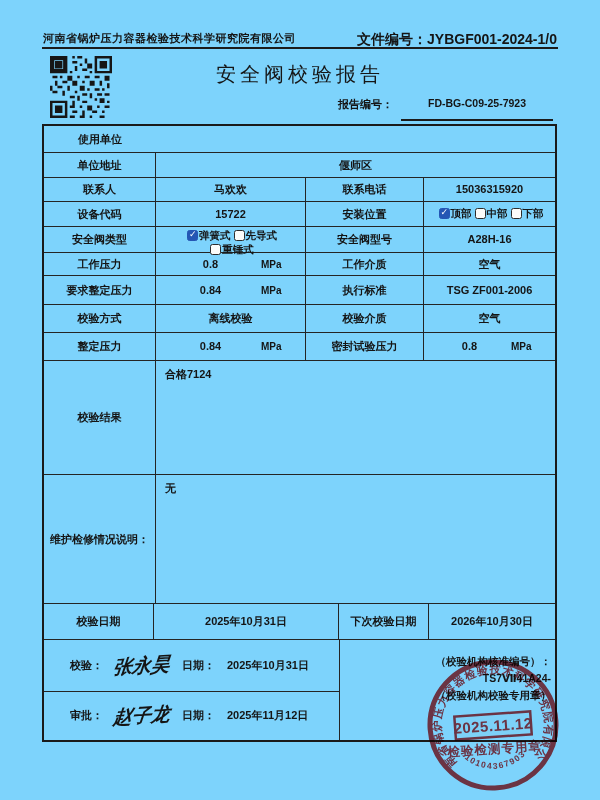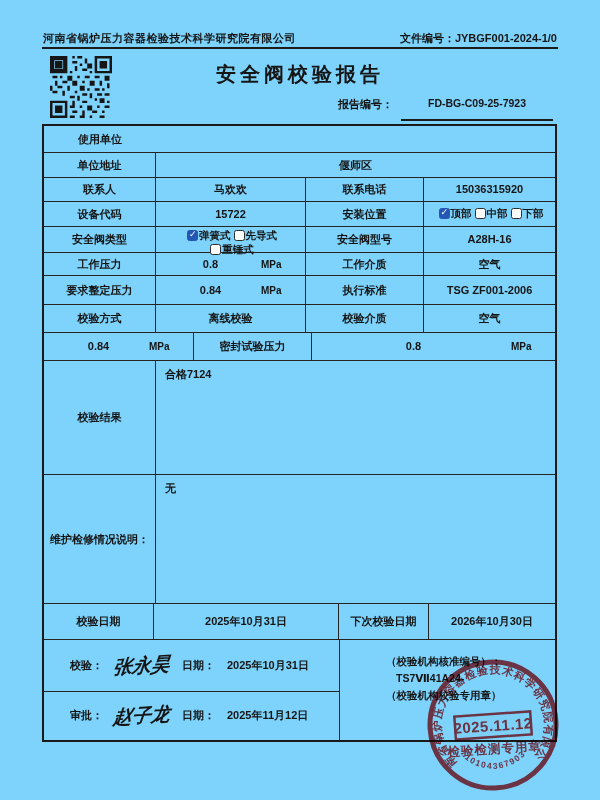--- a/index.html
+++ b/index.html
@@ -8,24 +8,24 @@
     width:600px; height:800px;
     background:#eeeeec;
     font-family:"Liberation Sans","DejaVu Sans",sans-serif;
     color:#151515;
     -webkit-font-smoothing:antialiased;
   }
   .page { position:relative; width:600px; height:800px; background:#7dd3fc; overflow:hidden; }
 
   
   .company { position:absolute; left:43px; top:31px; font-size:11px; font-weight:700; letter-spacing:.5px; }
-  .docno   { position:absolute; right:43px; top:31px; font-size:11px; font-weight:700; }
+  .docno   { position:absolute; right:43px; top:31px; font-size:14px; font-weight:700; }
   .hdr-line{ position:absolute; left:42px; right:42px; top:47px; height:2px; background:#1b1b1b; }
   .qr      { position:absolute; left:48px; top:56px; width:66px; height:62px; }
-  .title   { position:absolute; left:0; right:0; top:61px; text-align:center; font-size:20px; font-weight:700; letter-spacing:4px; }
+  .title   { position:absolute; left:0; right:0; top:61px; text-align:center; font-size:20px; font-weight:400; letter-spacing:4px; }
   .report-no { position:absolute; top:97px; left:338px; font-size:11px; font-weight:700; display:flex; }
   .report-no .val { display:inline-block; width:152px; text-align:center; border-bottom:2px solid #1b1b1b; padding-bottom:10px; margin-left:8px; font-size:10.5px; }
 
   
   .tbl { position:absolute; left:42px; top:124px; width:515px; border:2px solid #1a1a1a; background:transparent; }
   .tr  { display:flex; border-bottom:1px solid #242424; }
   .tr:last-child { border-bottom:none; }
   .td  { border-right:1px solid #242424; display:flex; align-items:center; justify-content:center;
          font-size:11px; font-weight:700; text-align:center; padding:1px 4px; line-height:1.3; }
   .td:last-child { border-right:none; }
@@ -52,21 +52,21 @@
   .sig-left { width:296px; border-right:1px solid #242424; }
   .sig-row { display:flex; align-items:center; padding-left:26px; }
   .sig-row.first  { height:52px; border-bottom:1px solid #242424; }
   .sig-row.second { height:47px; }
   .sig-label, .sig-date-label, .sig-date { font-size:11px; font-weight:700; }
   .sig-name { font-size:19px; font-weight:600; font-style:italic; margin:0 8px 0 10px;
               transform:rotate(-4deg) skewX(-10deg); white-space:nowrap; }
   .sig-date-label { margin-left:4px; }
   .sig-date { margin-left:12px; }
 
-  .agency { flex:1; padding:13px 4px 0 46px; font-size:10.5px; font-weight:700; line-height:1.6; text-align:left; }
+  .agency { flex:1; padding:13px 4px 0 46px; font-size:10.5px; font-weight:700; line-height:1.6; text-align:right; }
   .agency .l2 { padding-left:10px; }
 
   
   .seal { position:absolute; left:418px; top:650px; width:150px; height:150px; opacity:.88;
           mix-blend-mode:multiply; transform:rotate(-4deg); }
 </style>
 </head>
 <body>
 
 <div class="page">
@@ -174,20 +174,21 @@
     </div>
 
     <div class="tr" style="height:28px">
       <div class="td c1">校验方式</div>
       <div class="td c2">离线校验</div>
       <div class="td c3">校验介质</div>
       <div class="td c4">空气</div>
     </div>
 
     <div class="tr" style="height:28px">
+      <div class="td c1">整定压力</div>
       <div class="td c2 pcell">
         <span class="pval">0.84</span>
         <span class="punit">MPa</span>
       </div>
       <div class="td c3">密封试验压力</div>
       <div class="td c4 pcell">
         <span class="pval">0.8</span>
         <span class="punit">MPa</span>
       </div>
     </div>

